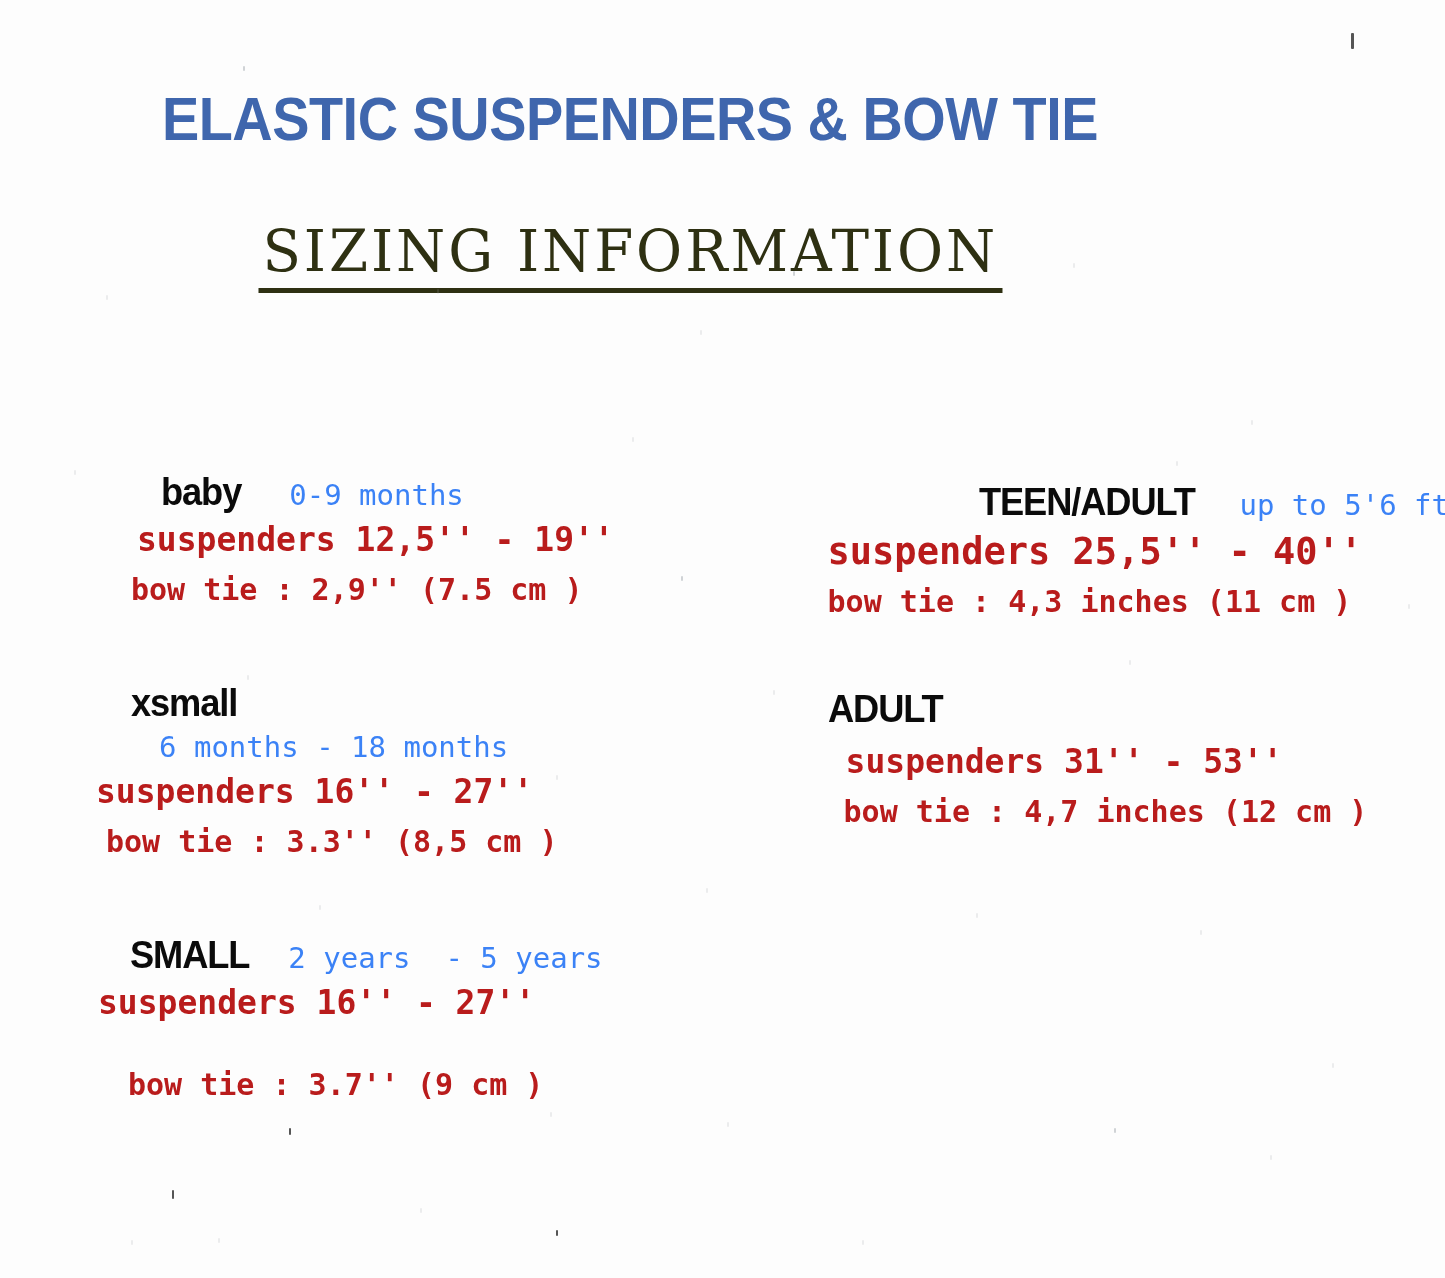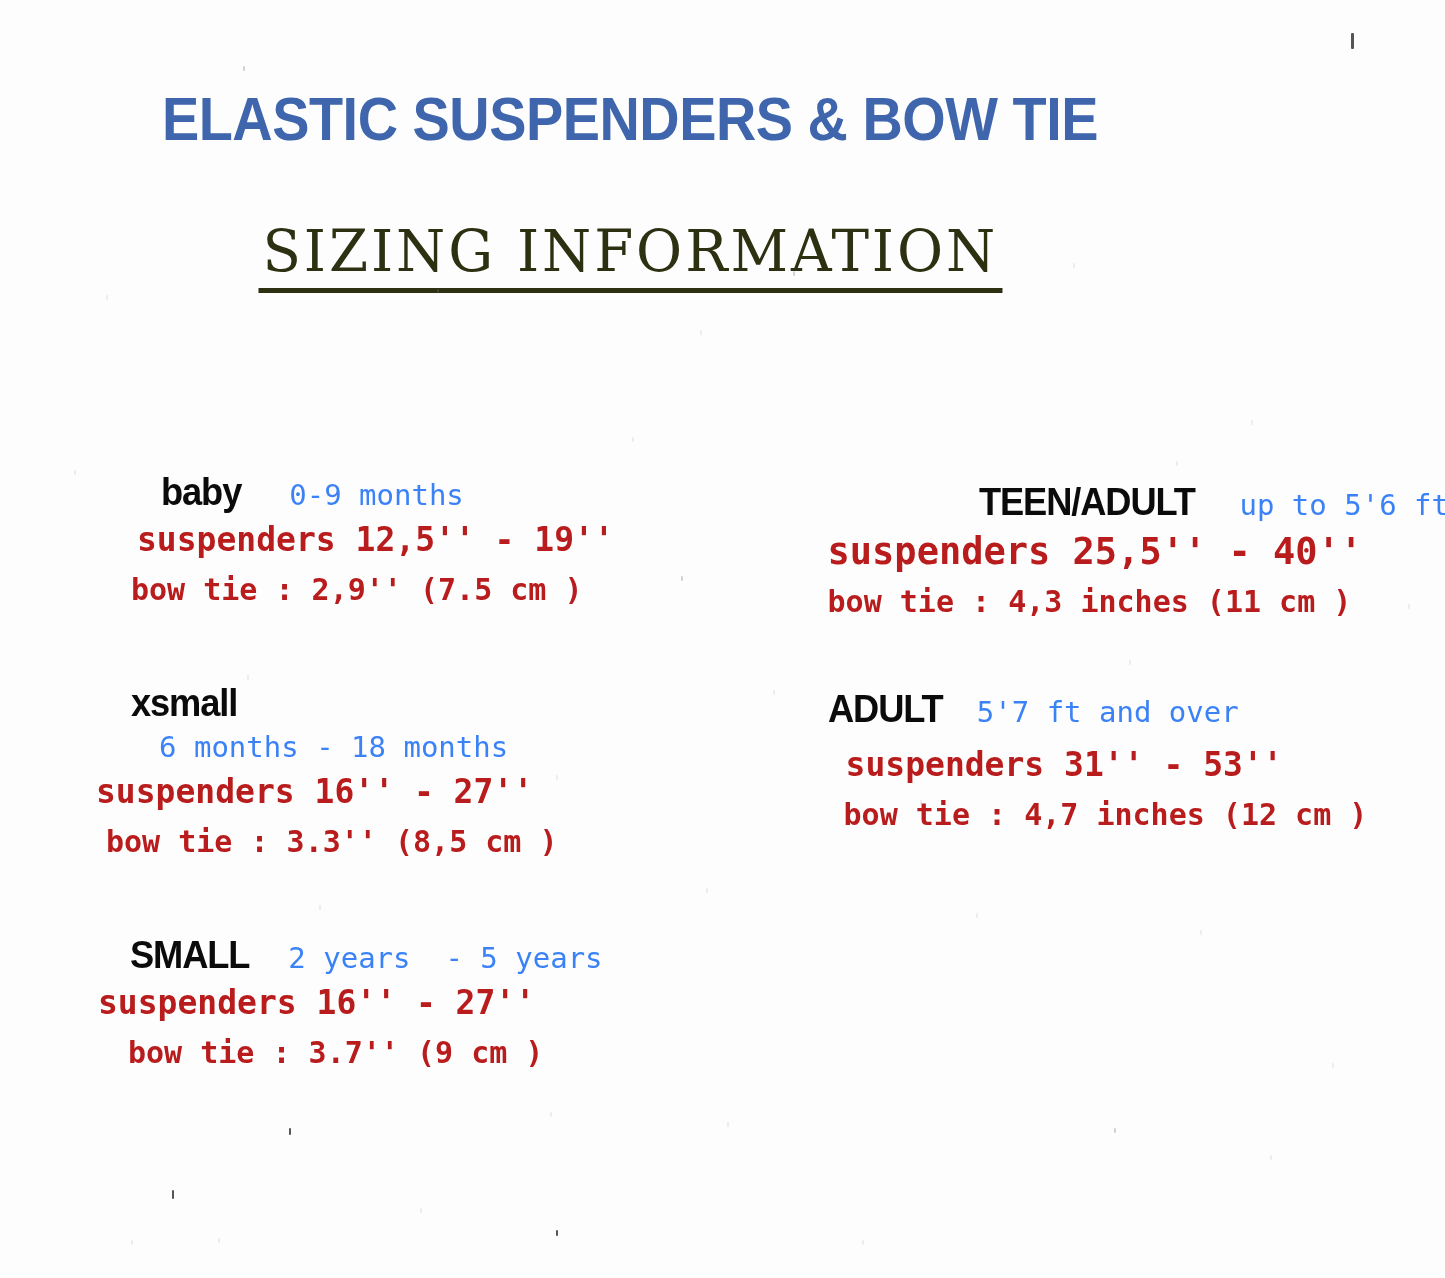--- a/index.html
+++ b/index.html
@@ -137,21 +137,21 @@
   #blk-xsmall           { margin-top: 12px; }
   #blk-xsmall .headline { padding-left: 35px; flex-direction: column; }
   #blk-xsmall .age-range{ padding-left: 28px; }
   #blk-xsmall .suspenders { padding-left: 0px; margin-top: -2px; }
   #blk-xsmall .bowtie   { padding-left: 10px; }
 
   #blk-small            { margin-top: 14px; }
   #blk-small .headline  { padding-left: 34px; }
   #blk-small .age-range { padding-left: 30px; }
   #blk-small .suspenders{ padding-left: 2px; margin-top: -2px; }
-  #blk-small .bowtie    { padding-left: 32px; }
+  #blk-small .bowtie    { padding-left: 32px; margin-top: 32px; }
 
   
   #blk-medium .headline   { padding-left: 0px; }
   #blk-medium .age-range  { padding-left: 50px; }
   #blk-medium .suspenders { padding-left: 0px; margin-top: -4px; }
   #blk-medium .bowtie     { padding-left: 0px; margin-top: 4px; }
 
   #blk-teen             { margin-top: 10px; }
   #blk-teen .headline   { padding-left: 0px; justify-content: flex-end; }
   #blk-teen .age-range  { padding-left: 28px; }
@@ -215,21 +215,20 @@
         <span class="size-label">TEEN/ADULT</span>
         <span class="age-range">up to 5'6 ft</span>
       </div>
       <div class="meas suspenders">suspenders 25,5'' - 40''</div>
       <div class="meas bowtie">bow tie : 4,3 inches (11 cm )</div>
     </div>
 
     <div class="size-block" id="blk-adult">
       <div class="headline">
         <span class="size-label">ADULT</span>
-        <span class="age-range">5'7 ft and over</span>
       </div>
       <div class="meas suspenders">suspenders 31'' - 53''</div>
       <div class="meas bowtie">bow tie : 4,7 inches (12 cm )</div>
     </div>
 
   </div>
 
 </div>
 
 <div class="speckles">

